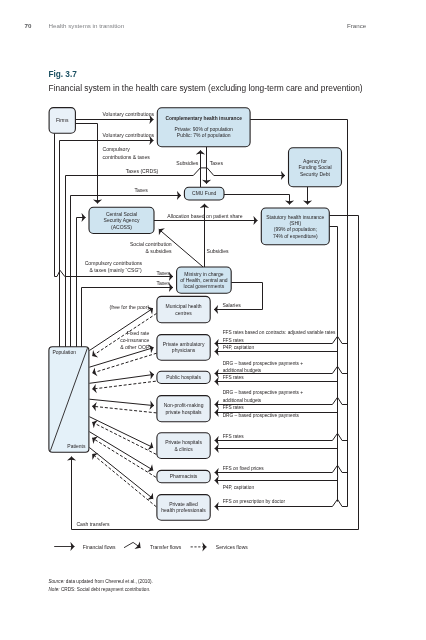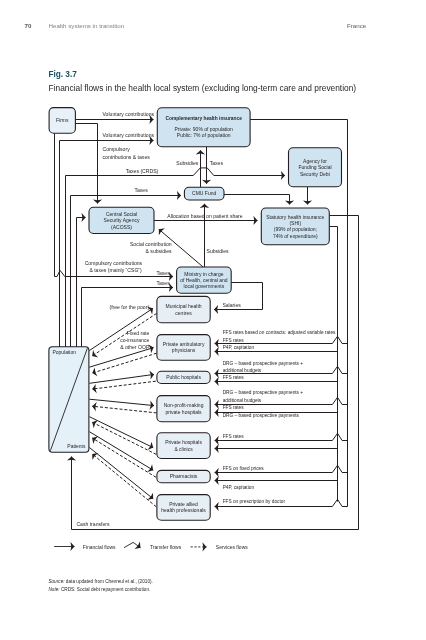--- a/index.html
+++ b/index.html
@@ -17,21 +17,21 @@
   text{font-family:"Liberation Sans",sans-serif;fill:#231f20;}
 </style>
 </head>
 <body>
 
 <div class="page">
   <div class="hdr" id="pgnum">70</div>
   <div class="hdr" id="hdrtitle">Health systems in transition</div>
   <div class="hdr" id="hdrright">France</div>
   <div id="figno">Fig. 3.7</div>
-  <div id="figtitle">Financial flows in the health local system (excluding long-term care and prevention)</div>
+  <div id="figtitle">Financial system in the health care system (excluding long-term care and prevention)</div>
   <div id="srcnote">
     <div><i>Source:</i> <span>data updated from Chevreul et al., (2010).</span></div>
     <div><i>Note:</i> <span>CRDS: Social debt repayment contribution.</span></div>
   </div>
 
   <svg class="diagram" width="426" height="640" viewBox="0 0 426 640">
     <defs>
       <marker id="ah" viewBox="0 0 10 10" markerWidth="10" markerHeight="10" refX="9.2" refY="5" orient="auto" markerUnits="userSpaceOnUse">
         <path d="M5.1,0.4 L9.2,5 L5.1,9.6 L6.0,5 Z" fill="#231f20"></path>
       </marker>

